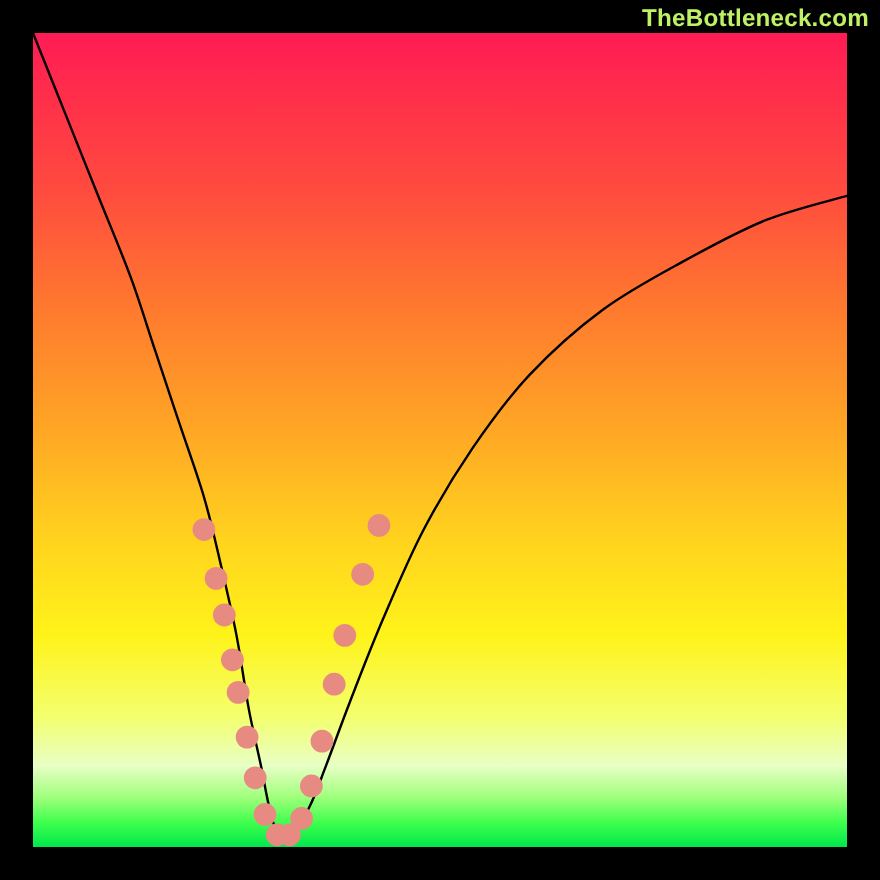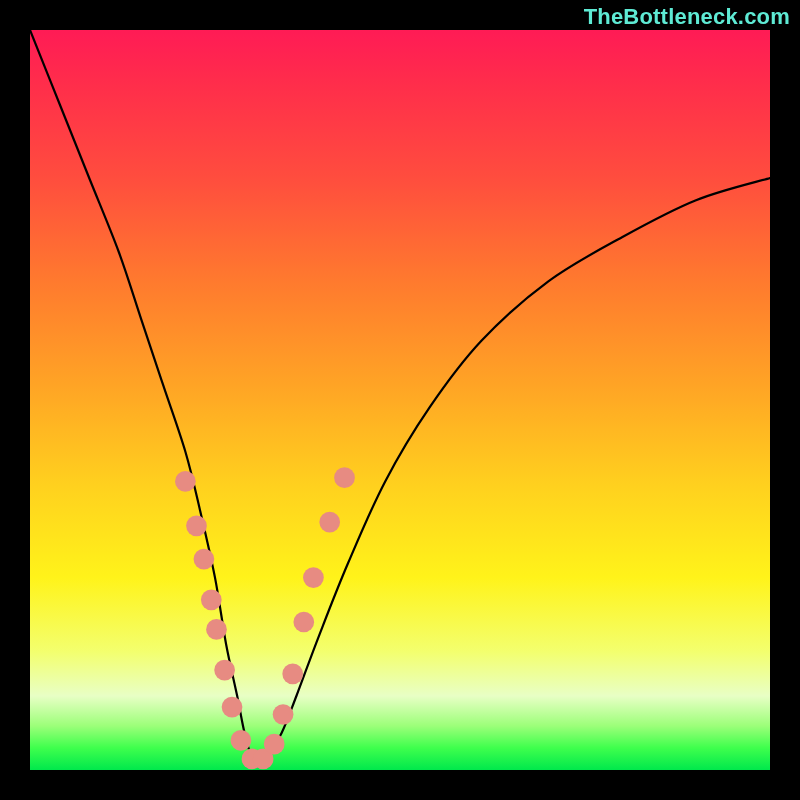--- a/index.html
+++ b/index.html
@@ -43,21 +43,21 @@
       #3fff4d 97%,
       #00e84c 100%
     );
   }
   .watermark {
     position: absolute;
     top: 4px;
     right: 10px;
     font-size: 22px;
     font-weight: 600;
-    color: #5eead4;
+    color: #bef264;
     letter-spacing: 0.2px;
     user-select: none;
   }
   svg.curves {
     position: absolute;
     inset: 0;
     width: 100%;
     height: 100%;
   }
 </style>

